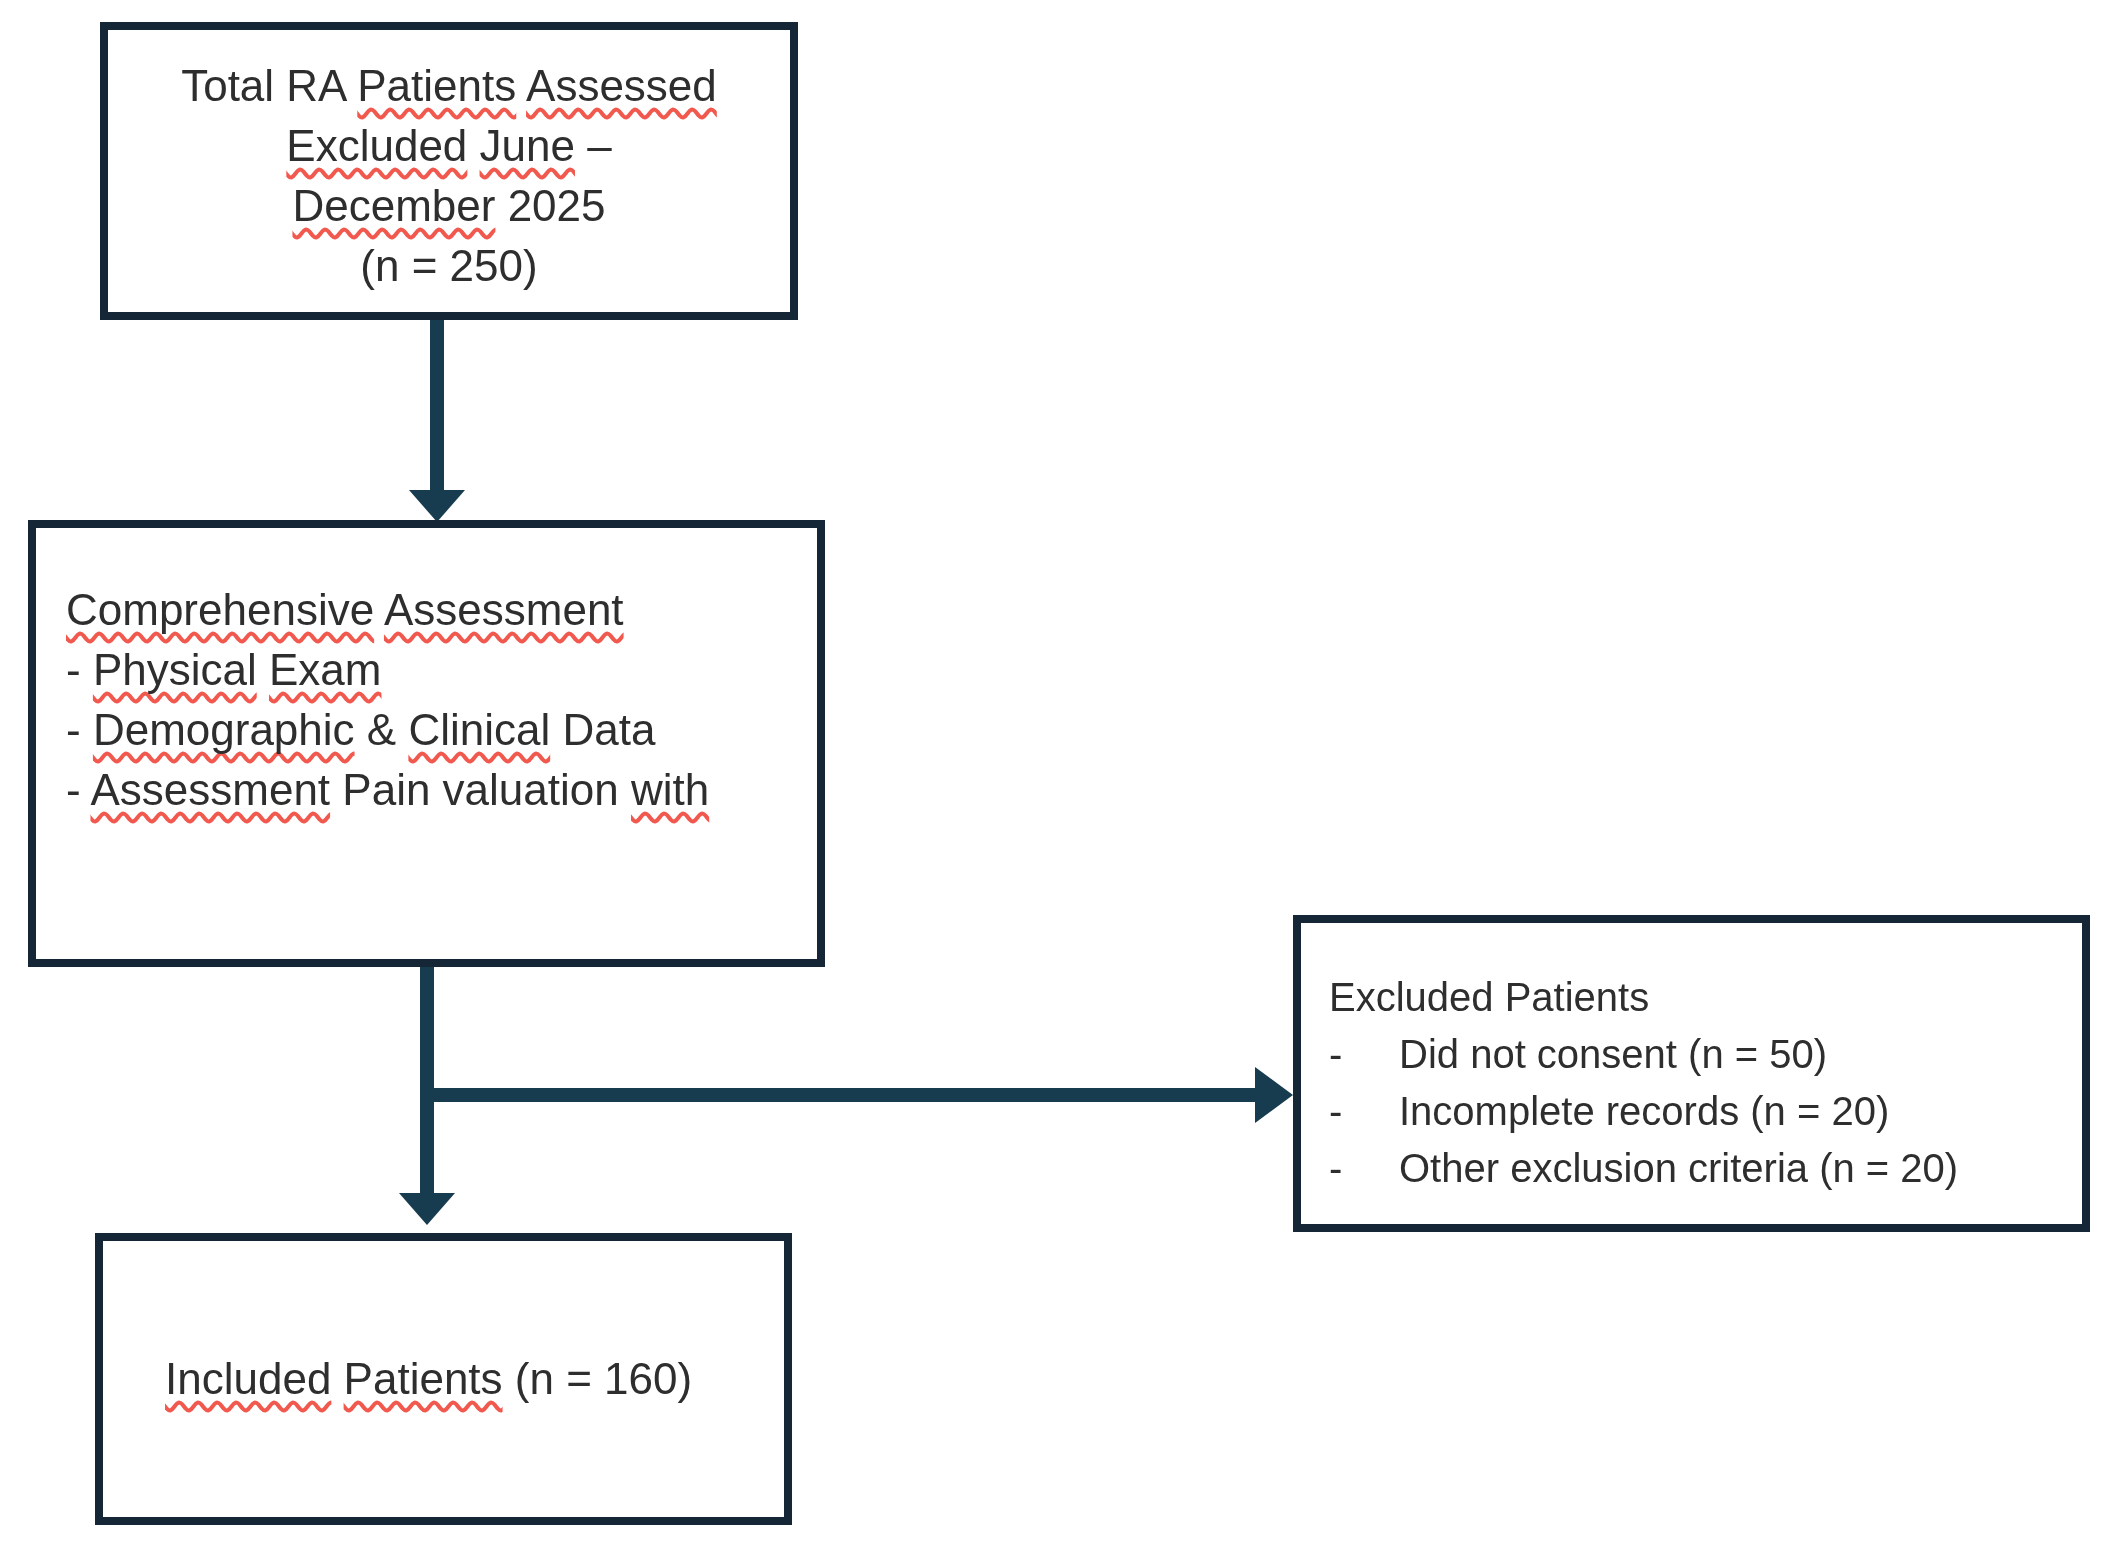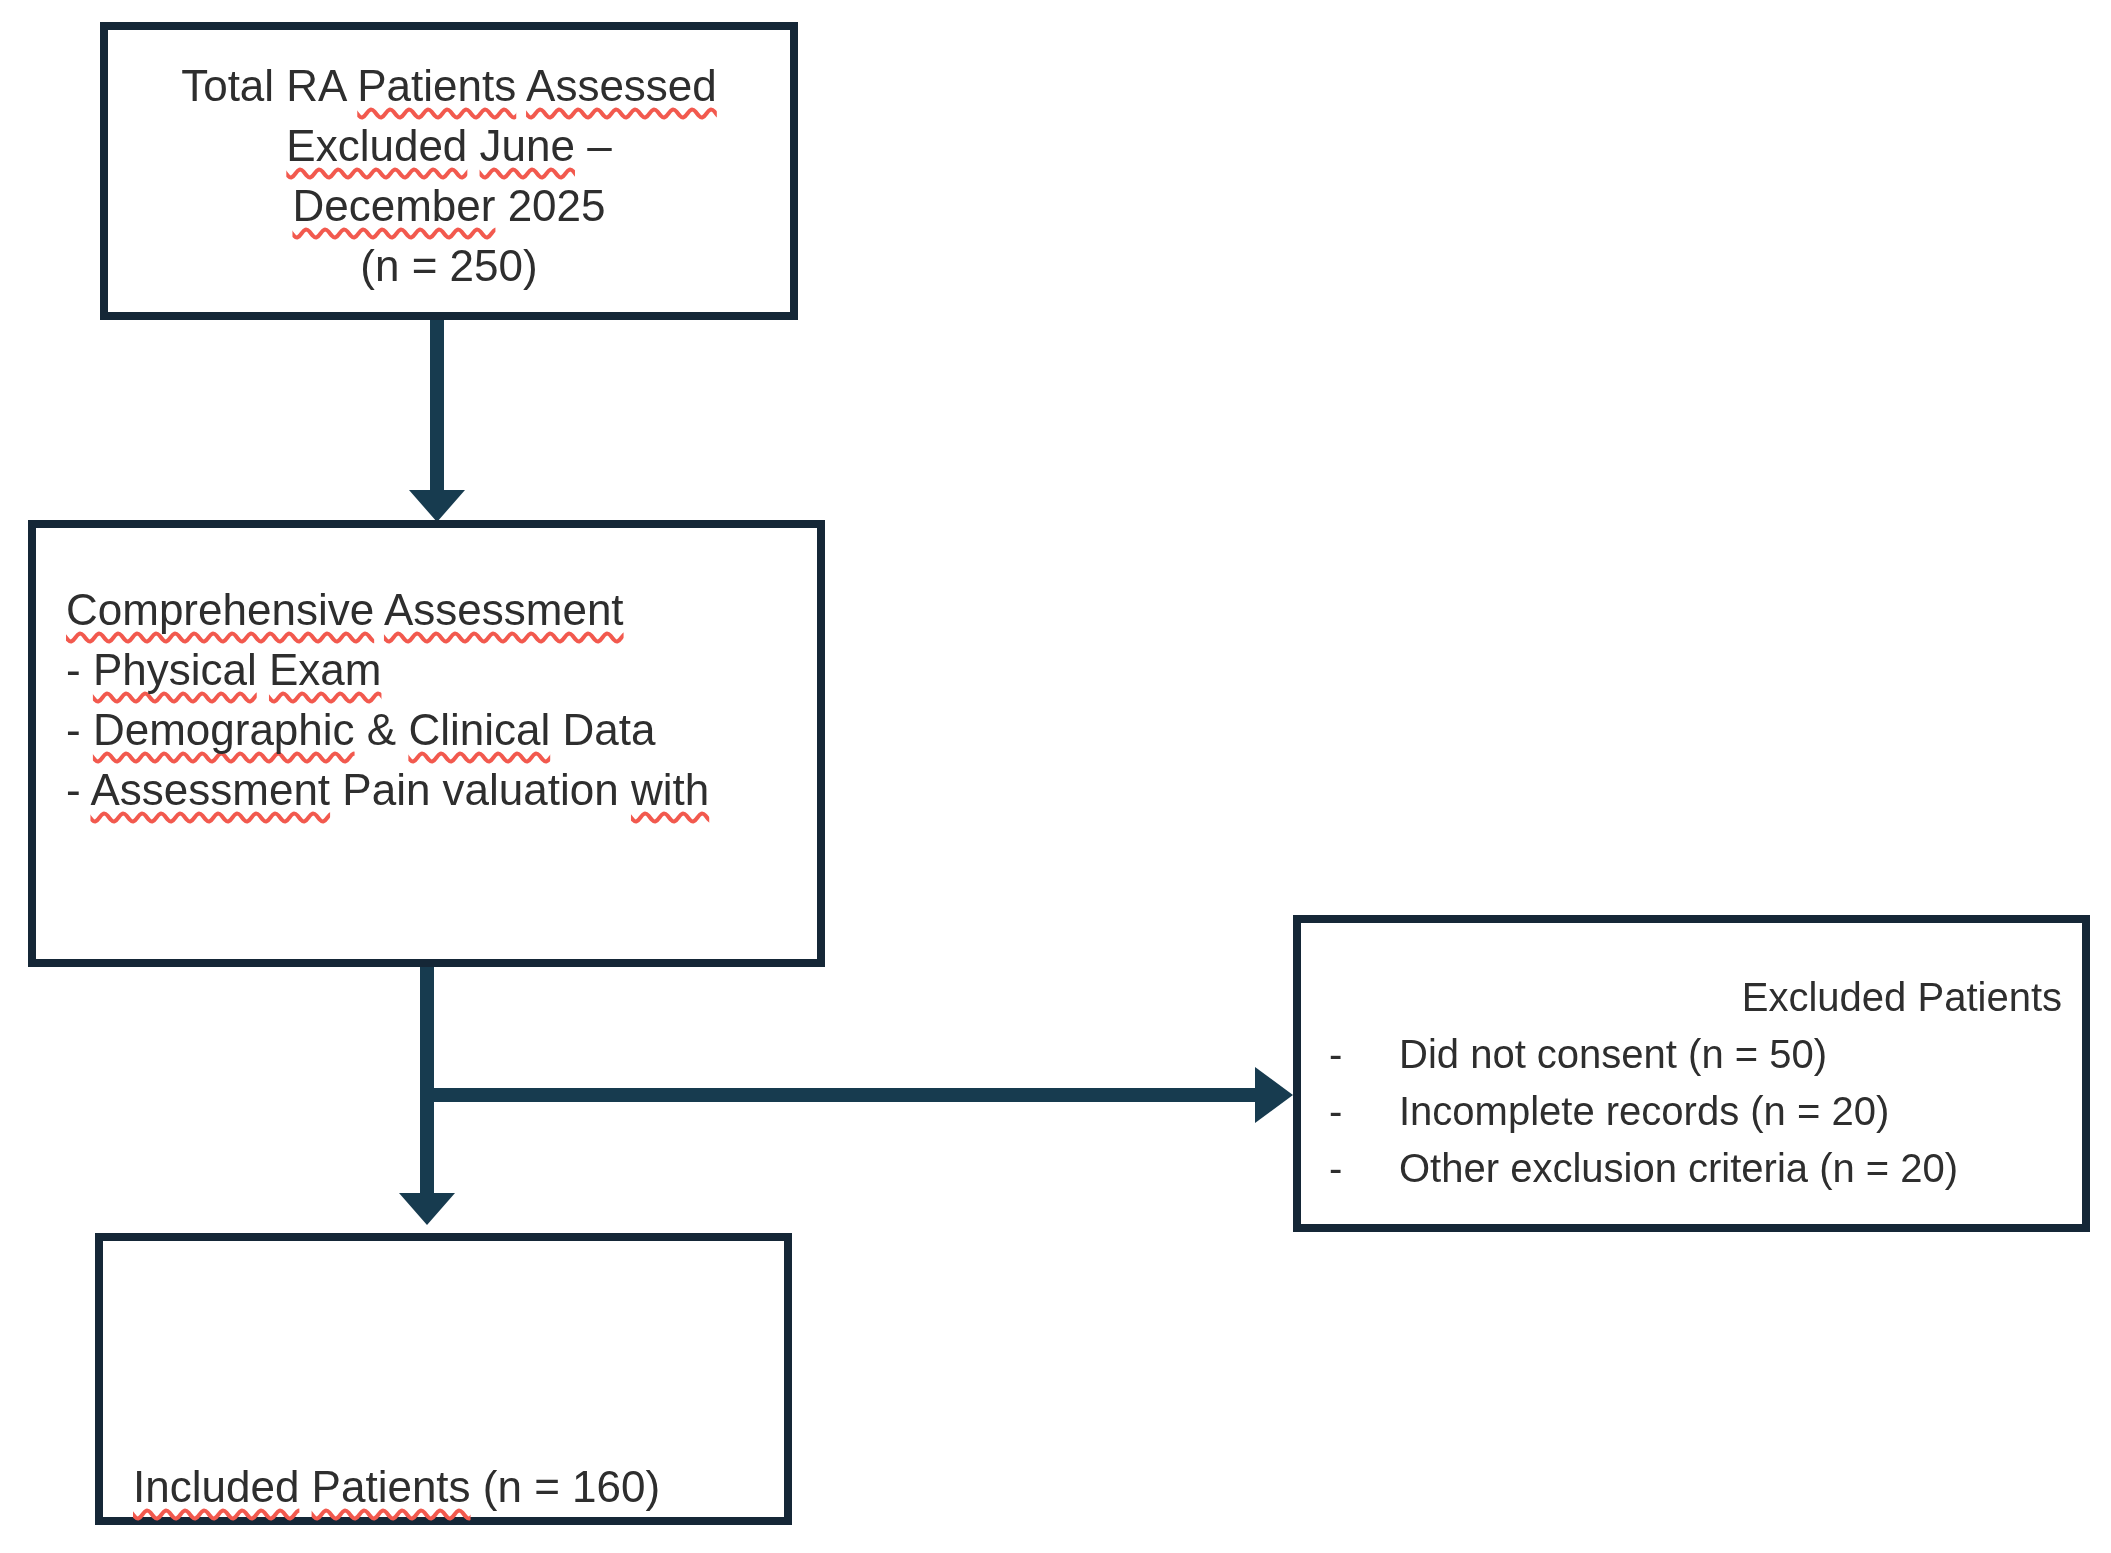--- a/index.html
+++ b/index.html
@@ -41,24 +41,24 @@
   .head-right {
     position: absolute; width: 0; height: 0;
     border-top: 28px solid transparent;
     border-bottom: 28px solid transparent;
     border-left: 38px solid var(--arrow-color, #173b4f);
   }
   
   .txt-total   { padding: 26px 20px 0 20px; }
   .txt-assess  { padding: 52px 24px 0 30px; }
   .txt-excl    { font-size: 40px; line-height: 57px; padding: 46px 20px 0 28px; }
-  .txt-excl .hdr { white-space: pre; text-align: right; }
+  .txt-excl .hdr { white-space: pre; }
   .li { display: flex; }
   .dash { flex: 0 0 70px; }
-  .box-included { display: flex; align-items: flex-end; }
+  .box-included { display: flex; align-items: center; padding-left: 32px; }
   .txt-incl { padding-left: 30px; }
 </style>
 </head>
 <body>
 
 <div class="canvas">
 
   <div class="fbox" style="left:100px; top:22px; width:698px; height:298px;">
     <div class="txt center txt-total">
         <div class="line"><span>Total RA </span><span class="sq">Patients</span><span> </span><span class="sq">Assessed</span></div>

